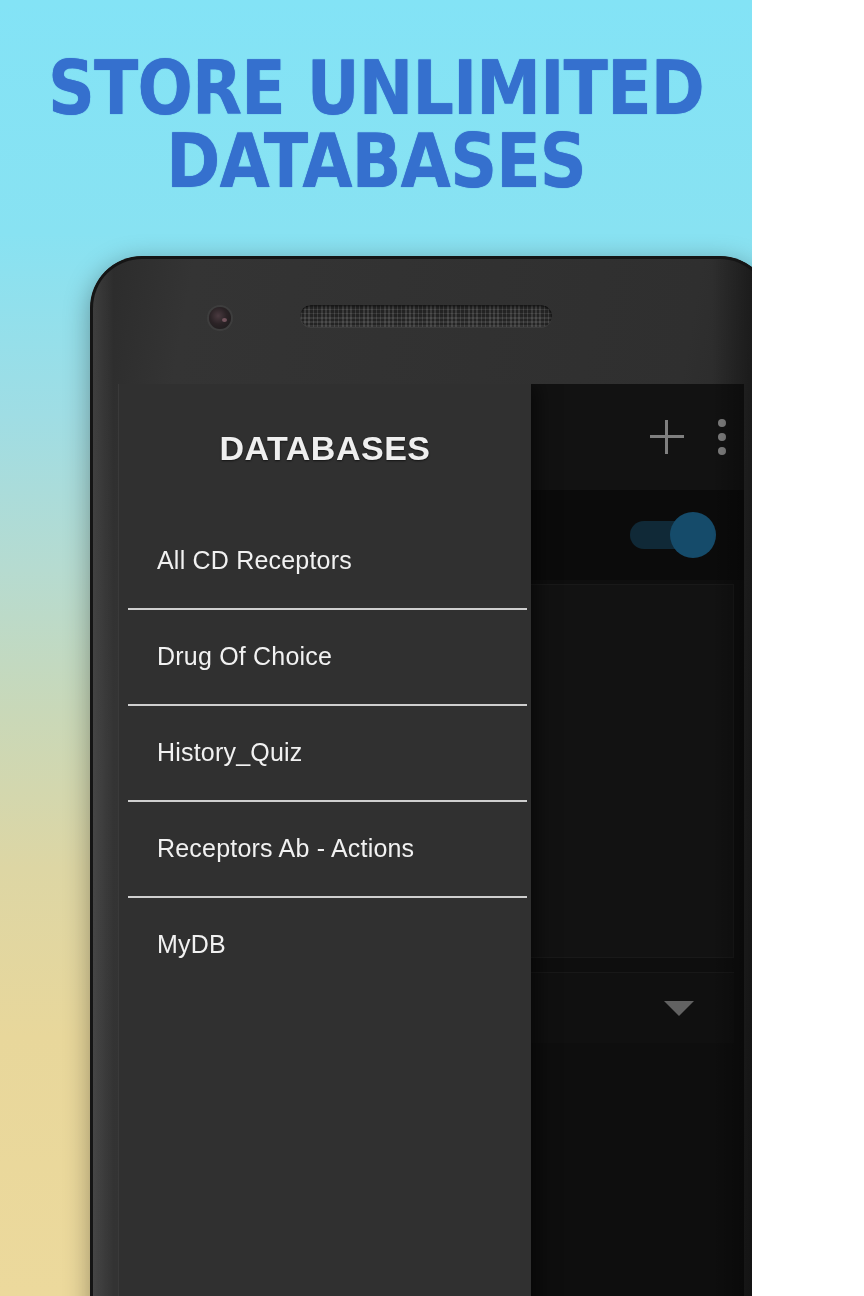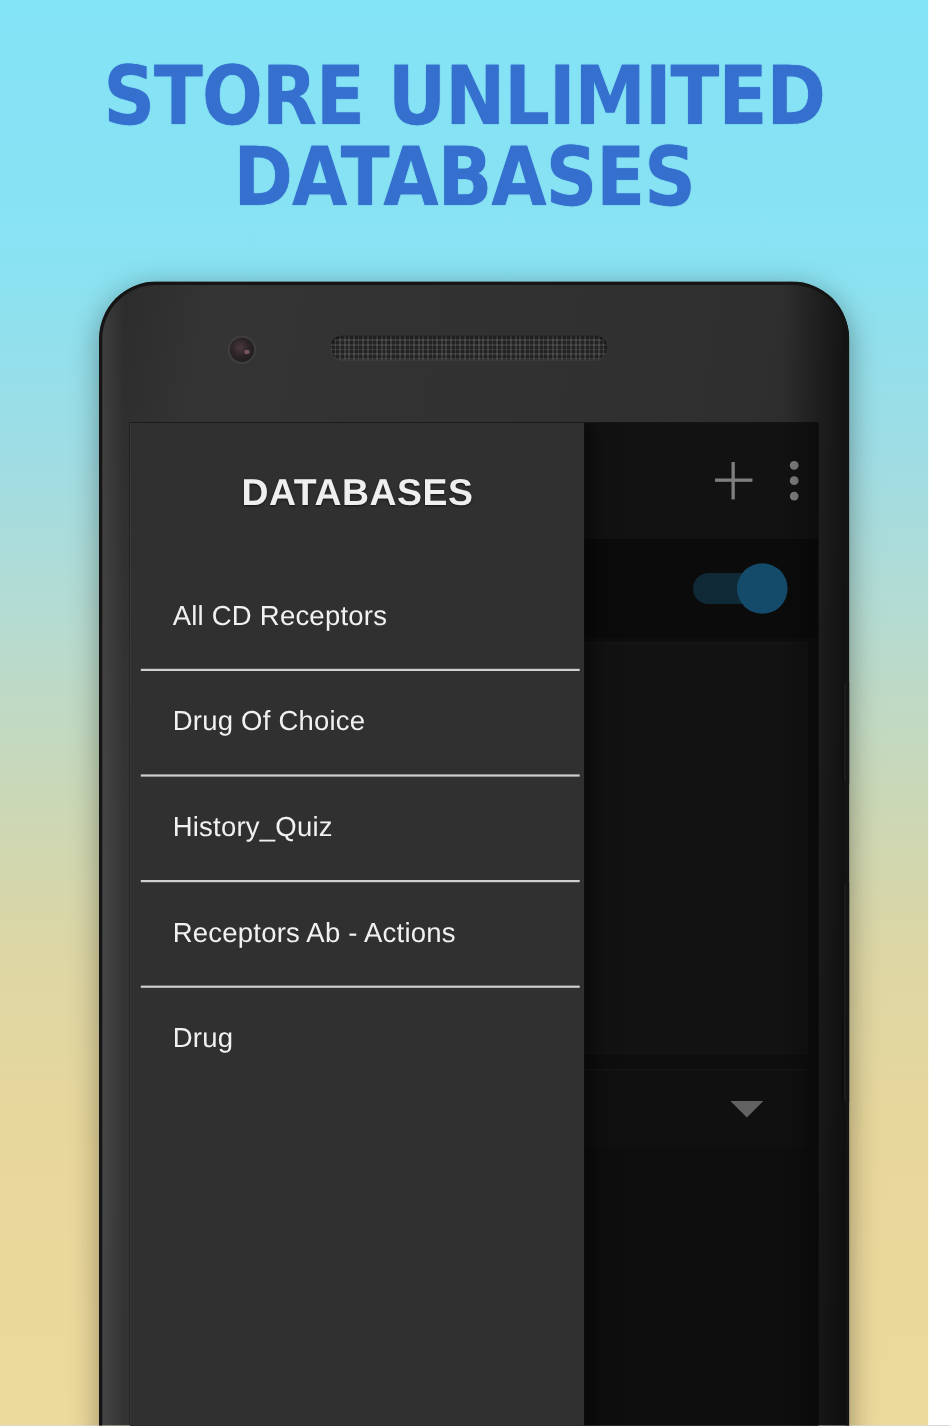--- a/index.html
+++ b/index.html
@@ -2,21 +2,21 @@
 <html><head>
 <meta charset="utf-8">
 <style>
   html, body {
     margin: 0;
     padding: 0;
     background: #ffffff;
   }
   #stage {
     position: relative;
-    width: 844px;
+    width: 752px;
     height: 1296px;
     overflow: hidden;
     font-family: "Liberation Sans", sans-serif;
   }
 
   
   .bg {
     position: absolute;
     inset: 0;
     background: linear-gradient(180deg,
@@ -402,21 +402,21 @@
           <div class="drawer-item">
             <span class="label">Drug Of Choice</span>
           </div>
           <div class="drawer-item">
             <span class="label">History_Quiz</span>
           </div>
           <div class="drawer-item">
             <span class="label">Receptors Ab - Actions</span>
           </div>
           <div class="drawer-item">
-            <span class="label">Drug</span>
+            <span class="label">MyDB</span>
           </div>
         </div>
       </div>
 
     </div>
 
     <div class="phone-right-dark"></div>
     <div class="phone-gloss"></div>
     <div class="phone-outline"></div>
   </div>

